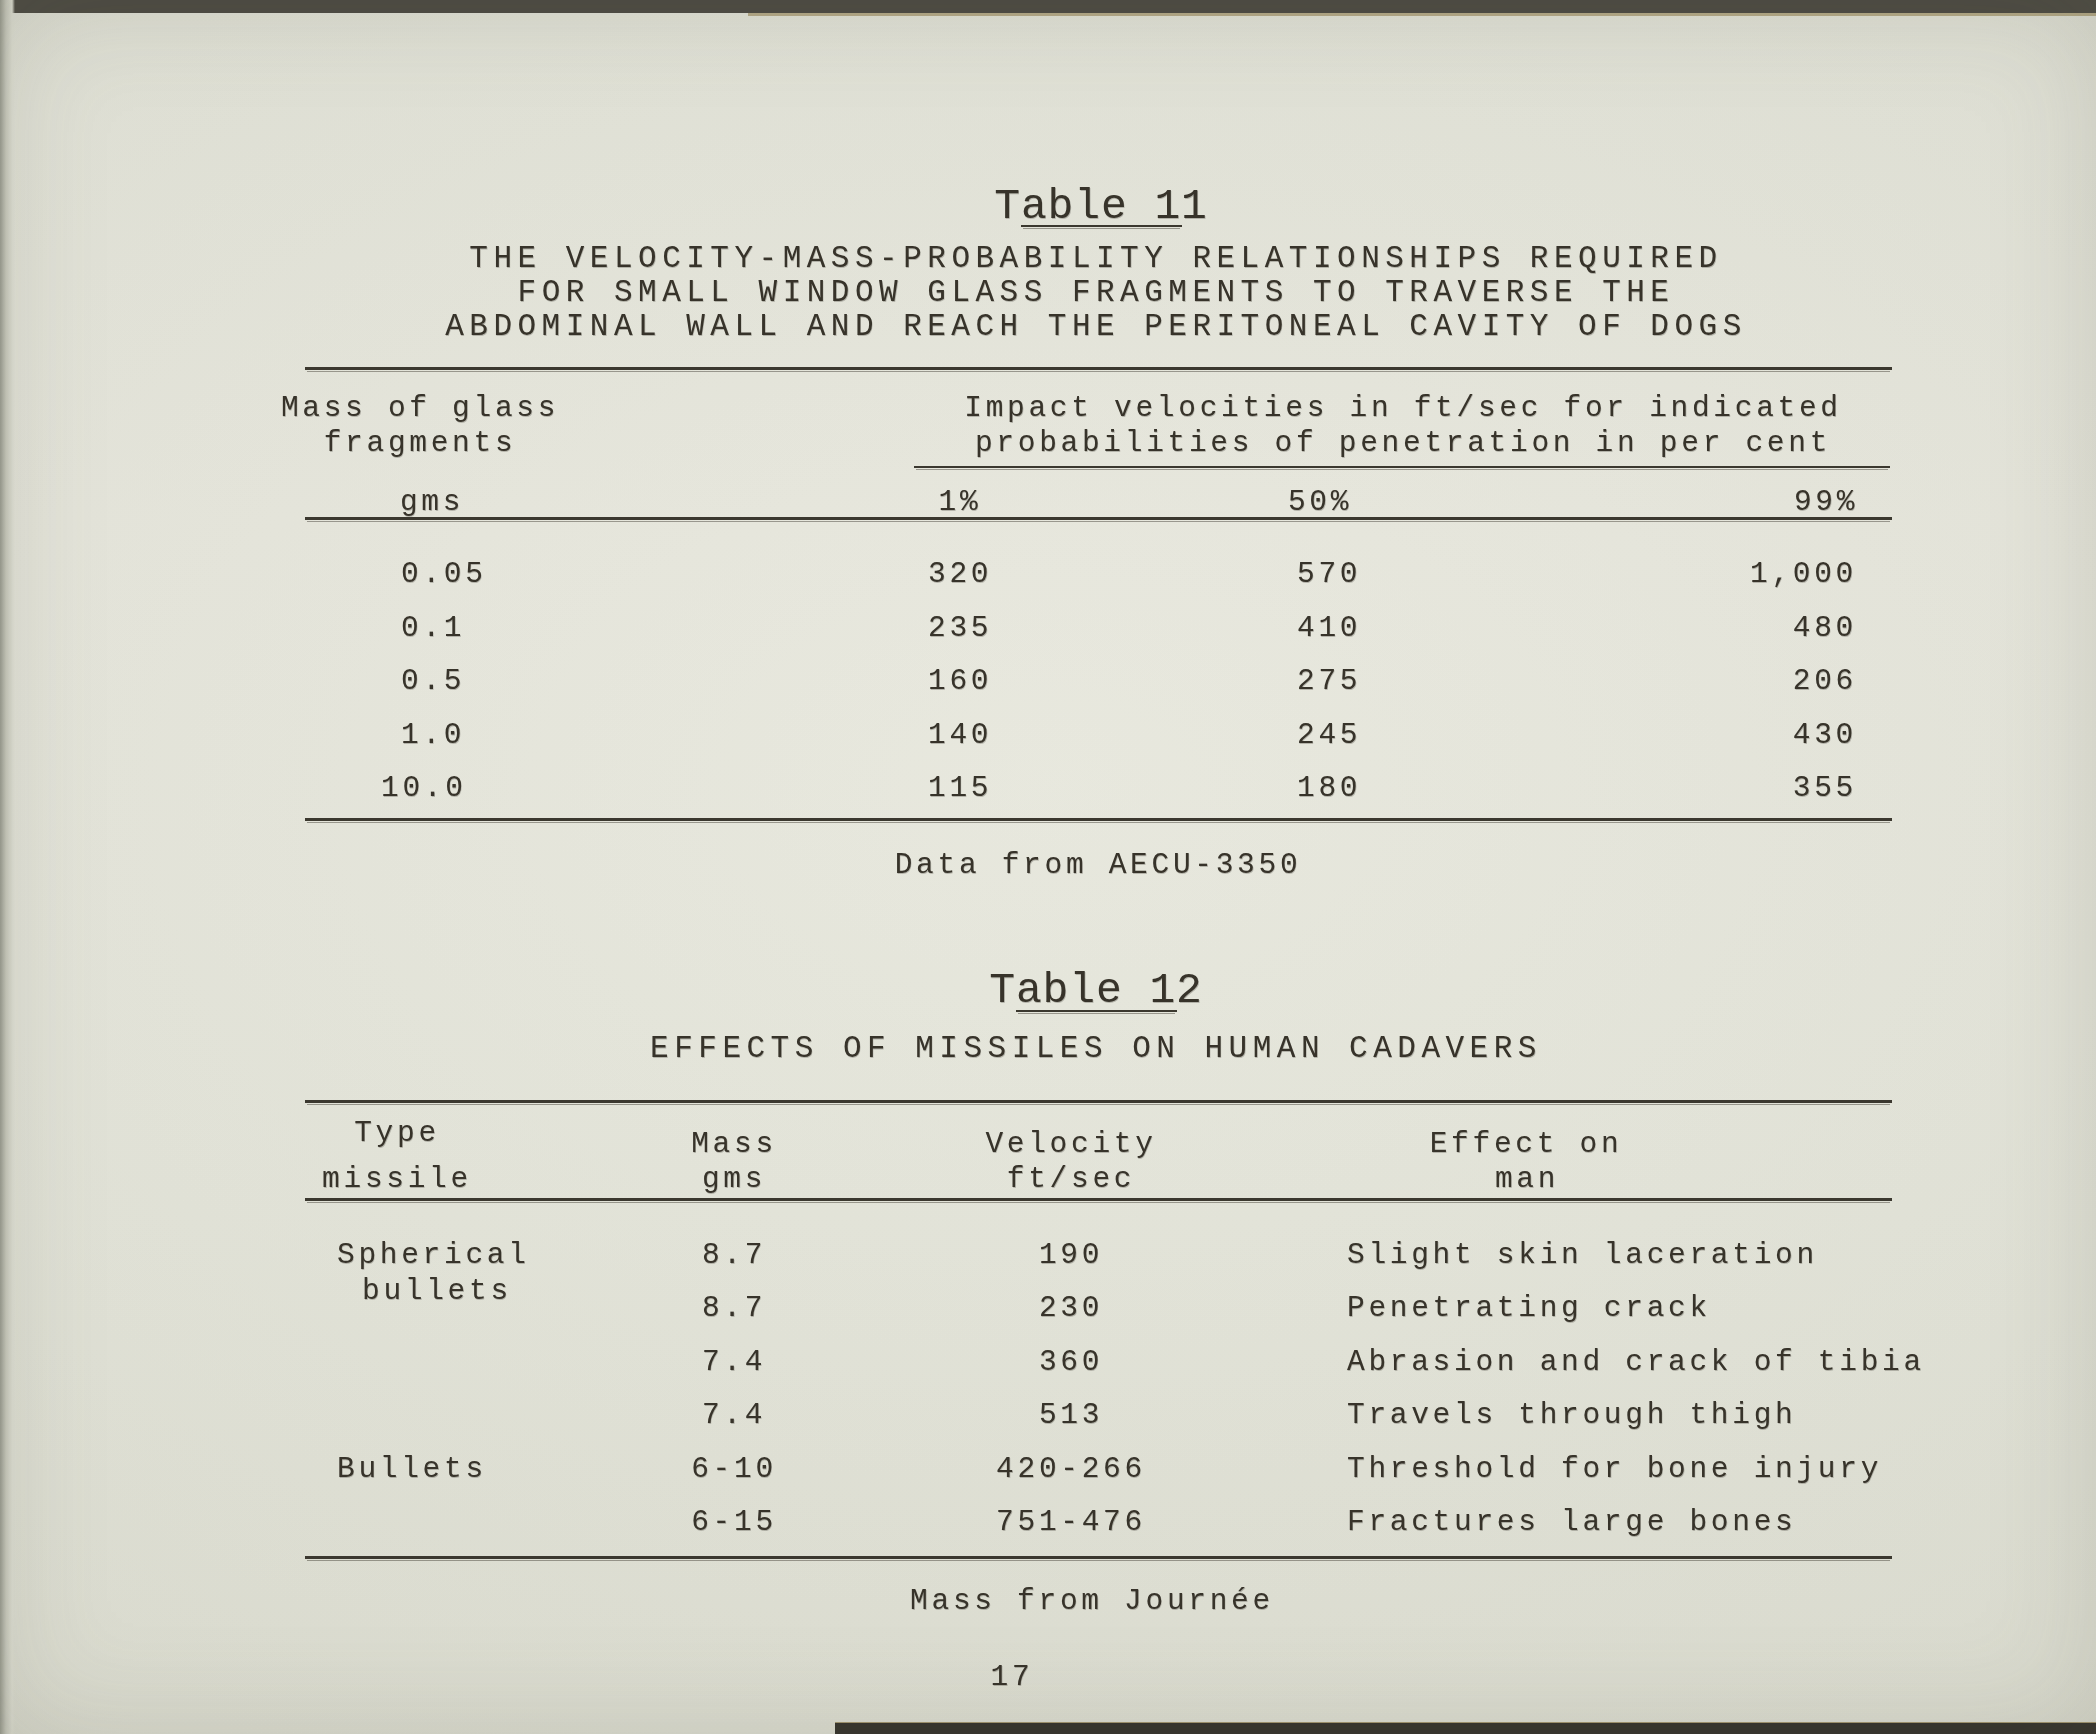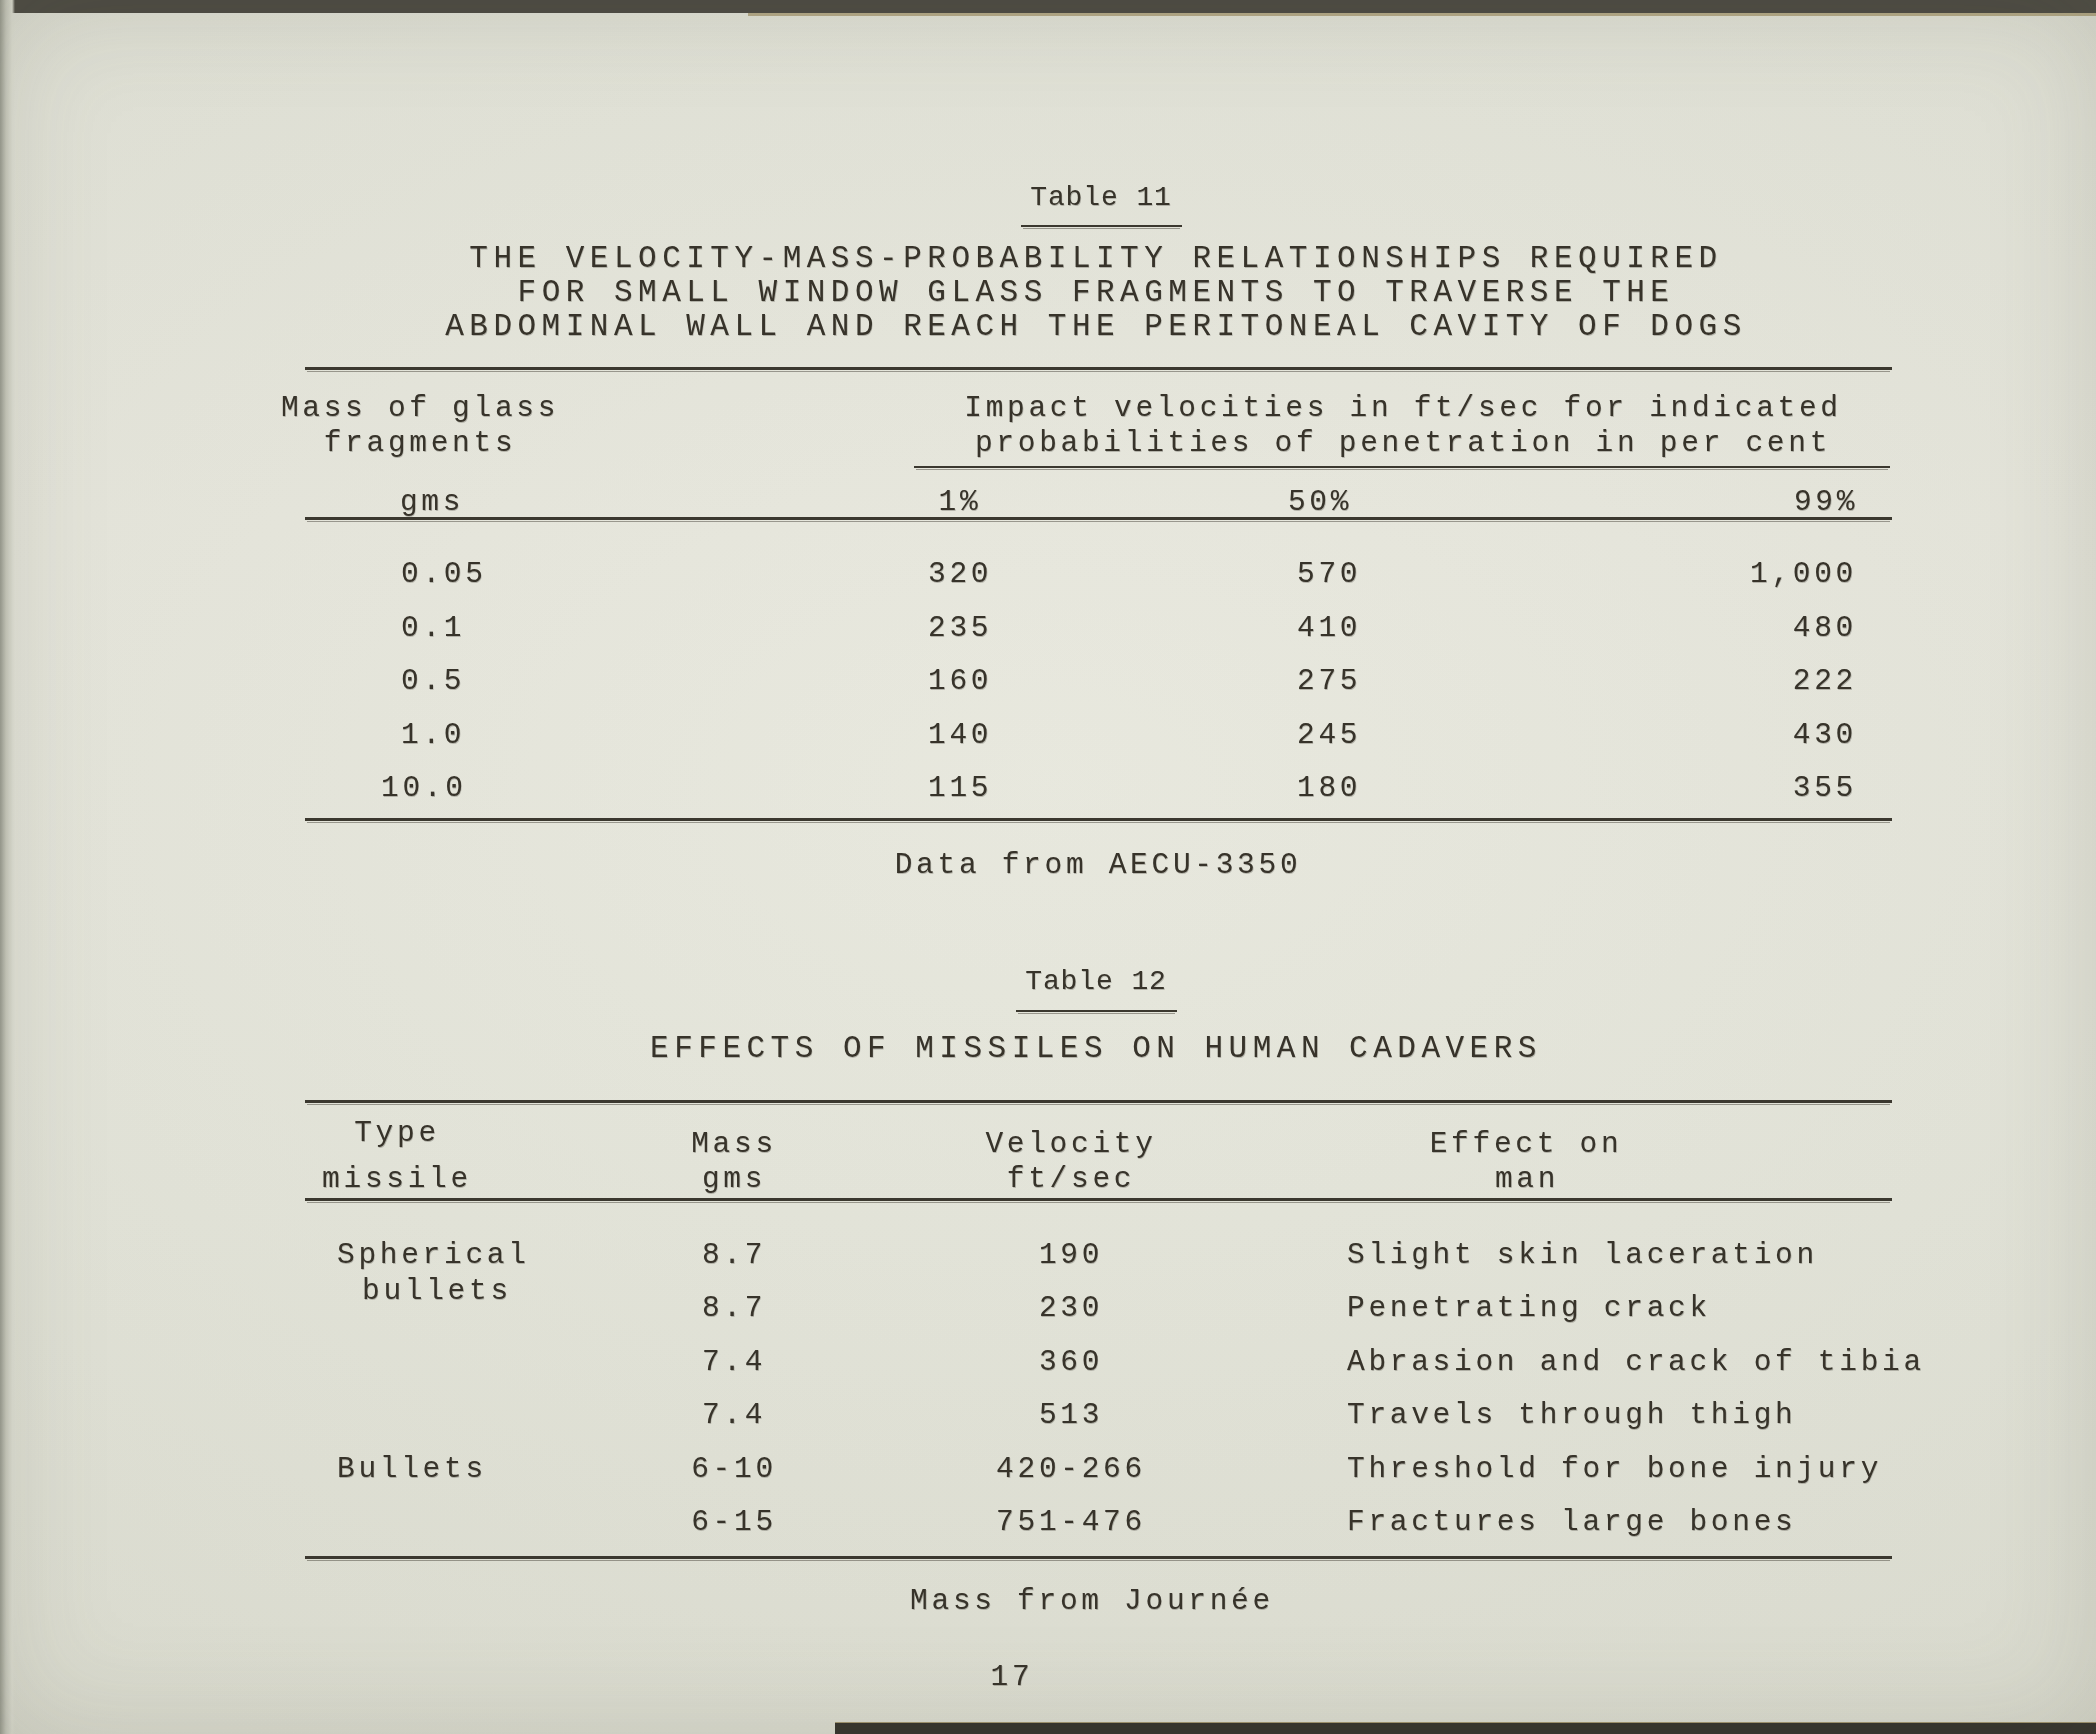--- a/index.html
+++ b/index.html
@@ -20,21 +20,21 @@
                 background:linear-gradient(90deg,#9a9c90 0%, #c7c8bc 40%, #dcddd1 80%, rgba(220,221,209,0)); }
   .scan-bottom{ position:absolute; bottom:0; left:835px; right:0; height:11px; background:#35332c; border-top:1.8px solid #a2956e; }
   .vignette   { position:absolute; inset:0; pointer-events:none;
                 box-shadow: inset 0 0 111px rgba(90,88,70,0.18); }
 
   
   .t  { position:absolute; white-space:pre; font-size:29.5px; line-height:1.1;
         letter-spacing:3.7px; color:#37332a; text-shadow:0.6px 0.6px 0 rgba(55,51,42,0.28); }
   .c  { transform:translateX(-50%); }
   .h  { font-size:31px; letter-spacing:5.5px; }
-  .lbl{ font-size:28px; letter-spacing:0.9px; }
+  .lbl{ font-size:43px; letter-spacing:0.9px; }
 
   
   .rule { position:absolute; height:2.8px; background:#3b382f; }
   .rule::after { content:""; position:absolute; left:1.8px; right:1.8px; top:3.7px; height:0.9px;
                  background:rgba(59,56,47,0.45); }
   .rule.thin { height:1.8px; }
   .rule.thin::after { top:2.8px; }
 </style>
 </head>
 <body>
@@ -82,21 +82,21 @@
     <div>
       <span class="t" style="left:401px;  top:612px">0.1</span>
       <span class="t" style="left:928px; top:612px">235</span>
       <span class="t" style="left:1297px; top:612px">410</span>
       <span class="t" style="right:240px; top:612px">480</span>
     </div>
     <div>
       <span class="t" style="left:401px;  top:665px">0.5</span>
       <span class="t" style="left:928px; top:665px">160</span>
       <span class="t" style="left:1297px; top:665px">275</span>
-      <span class="t" style="right:240px; top:665px">222</span>
+      <span class="t" style="right:240px; top:665px">206</span>
     </div>
     <div>
       <span class="t" style="left:401px;  top:719px">1.0</span>
       <span class="t" style="left:928px; top:719px">140</span>
       <span class="t" style="left:1297px; top:719px">245</span>
       <span class="t" style="right:240px; top:719px">430</span>
     </div>
     <div>
       <span class="t" style="left:381px;  top:772px">10.0</span>
       <span class="t" style="left:928px; top:772px">115</span>

